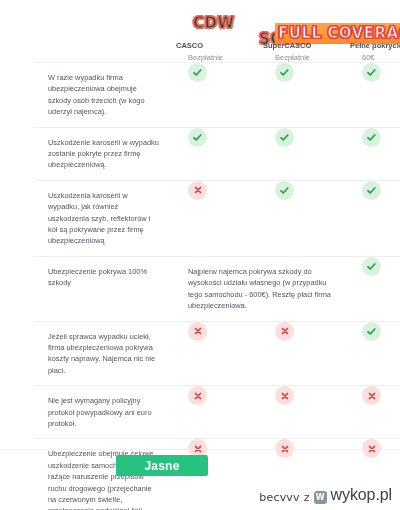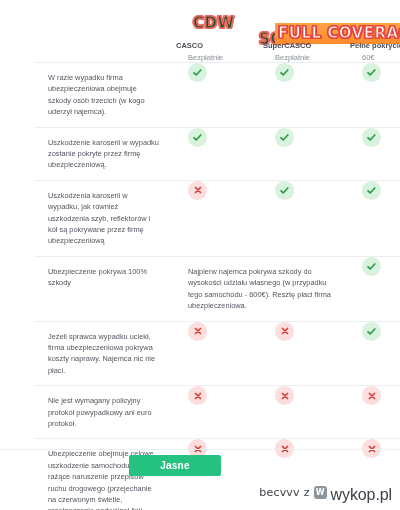--- a/index.html
+++ b/index.html
@@ -166,41 +166,41 @@
   .footer {
     position: absolute;
     left: 0;
     bottom: 0;
     width: 400px;
     height: 60px;
   }
 
   .cta {
     position: absolute;
-    left: 129px;
+    left: 116px;
     top: 5px;
     width: 92px;
     height: 21px;
     background: #26c281;
     border: none;
     border-radius: 2px;
     color: #ffffff;
-    font-size: 10px;
+    font-size: 12px;
     font-weight: bold;
     font-family: "Liberation Sans", sans-serif;
     cursor: pointer;
     letter-spacing: 0.2px;
   }
 
   .watermark {
     position: absolute;
     right: 8px;
     bottom: 6px;
     display: flex;
-    align-items: flex-start;
+    align-items: flex-end;
     gap: 4px;
   }
   .wm-user {
     font-size: 11px;
     color: #3d4349;
     font-family: "DejaVu Sans", sans-serif;
     letter-spacing: 0.2px;
   }
   .wm-sep {
     font-size: 11px;

